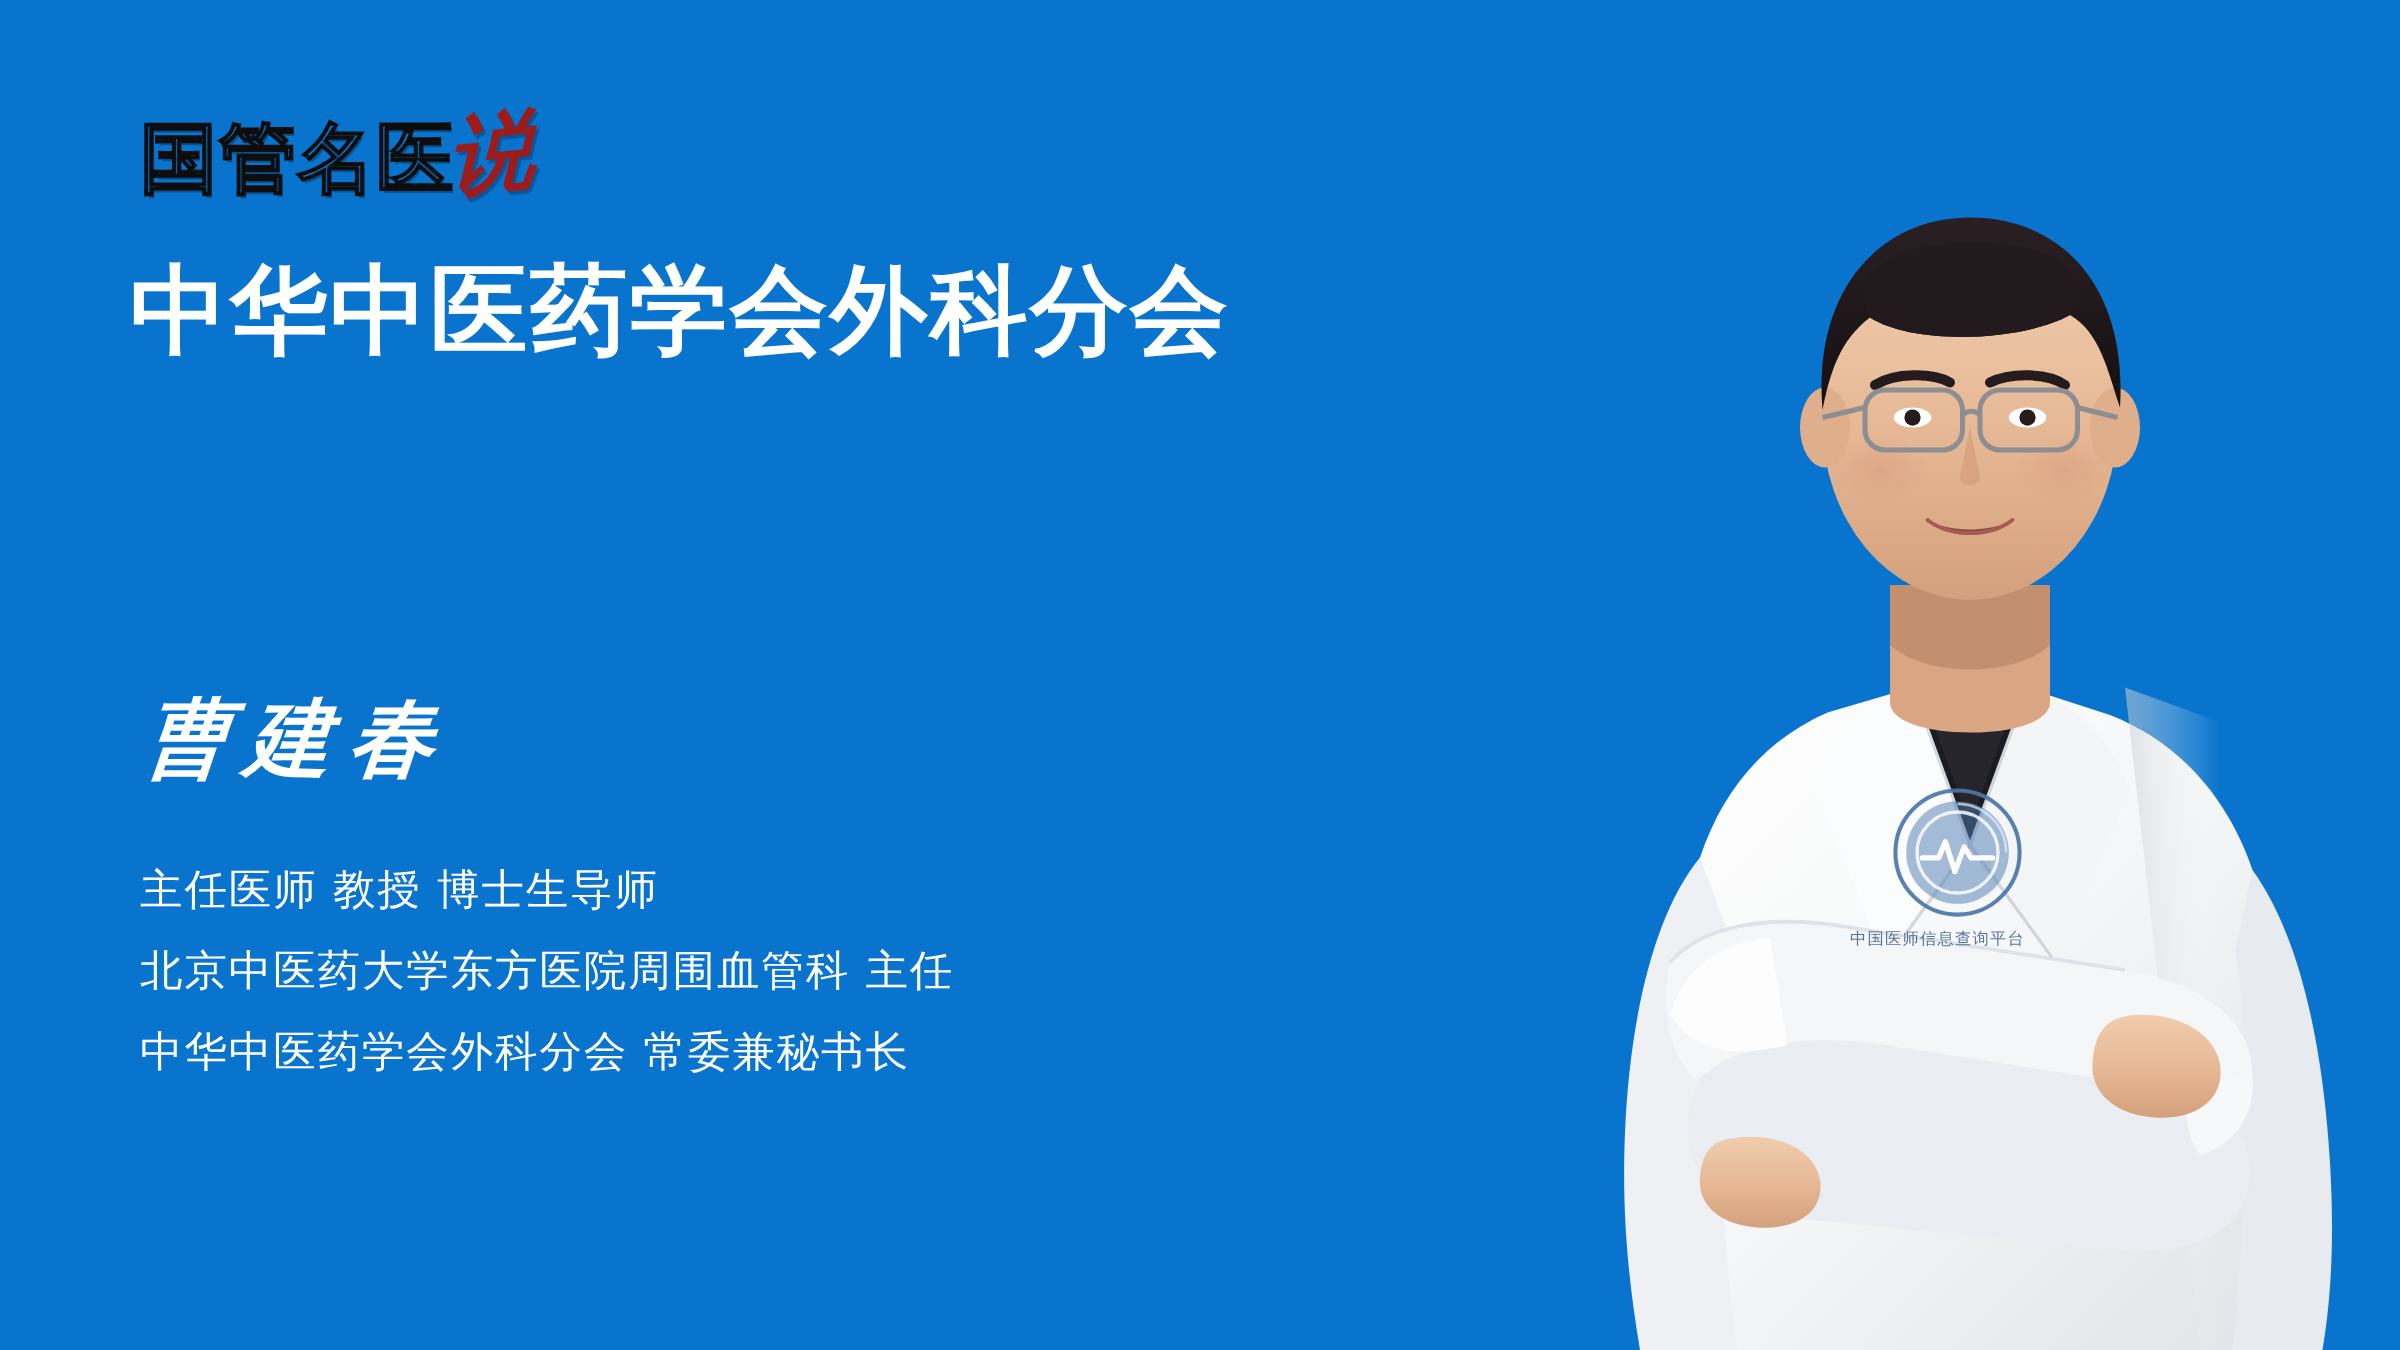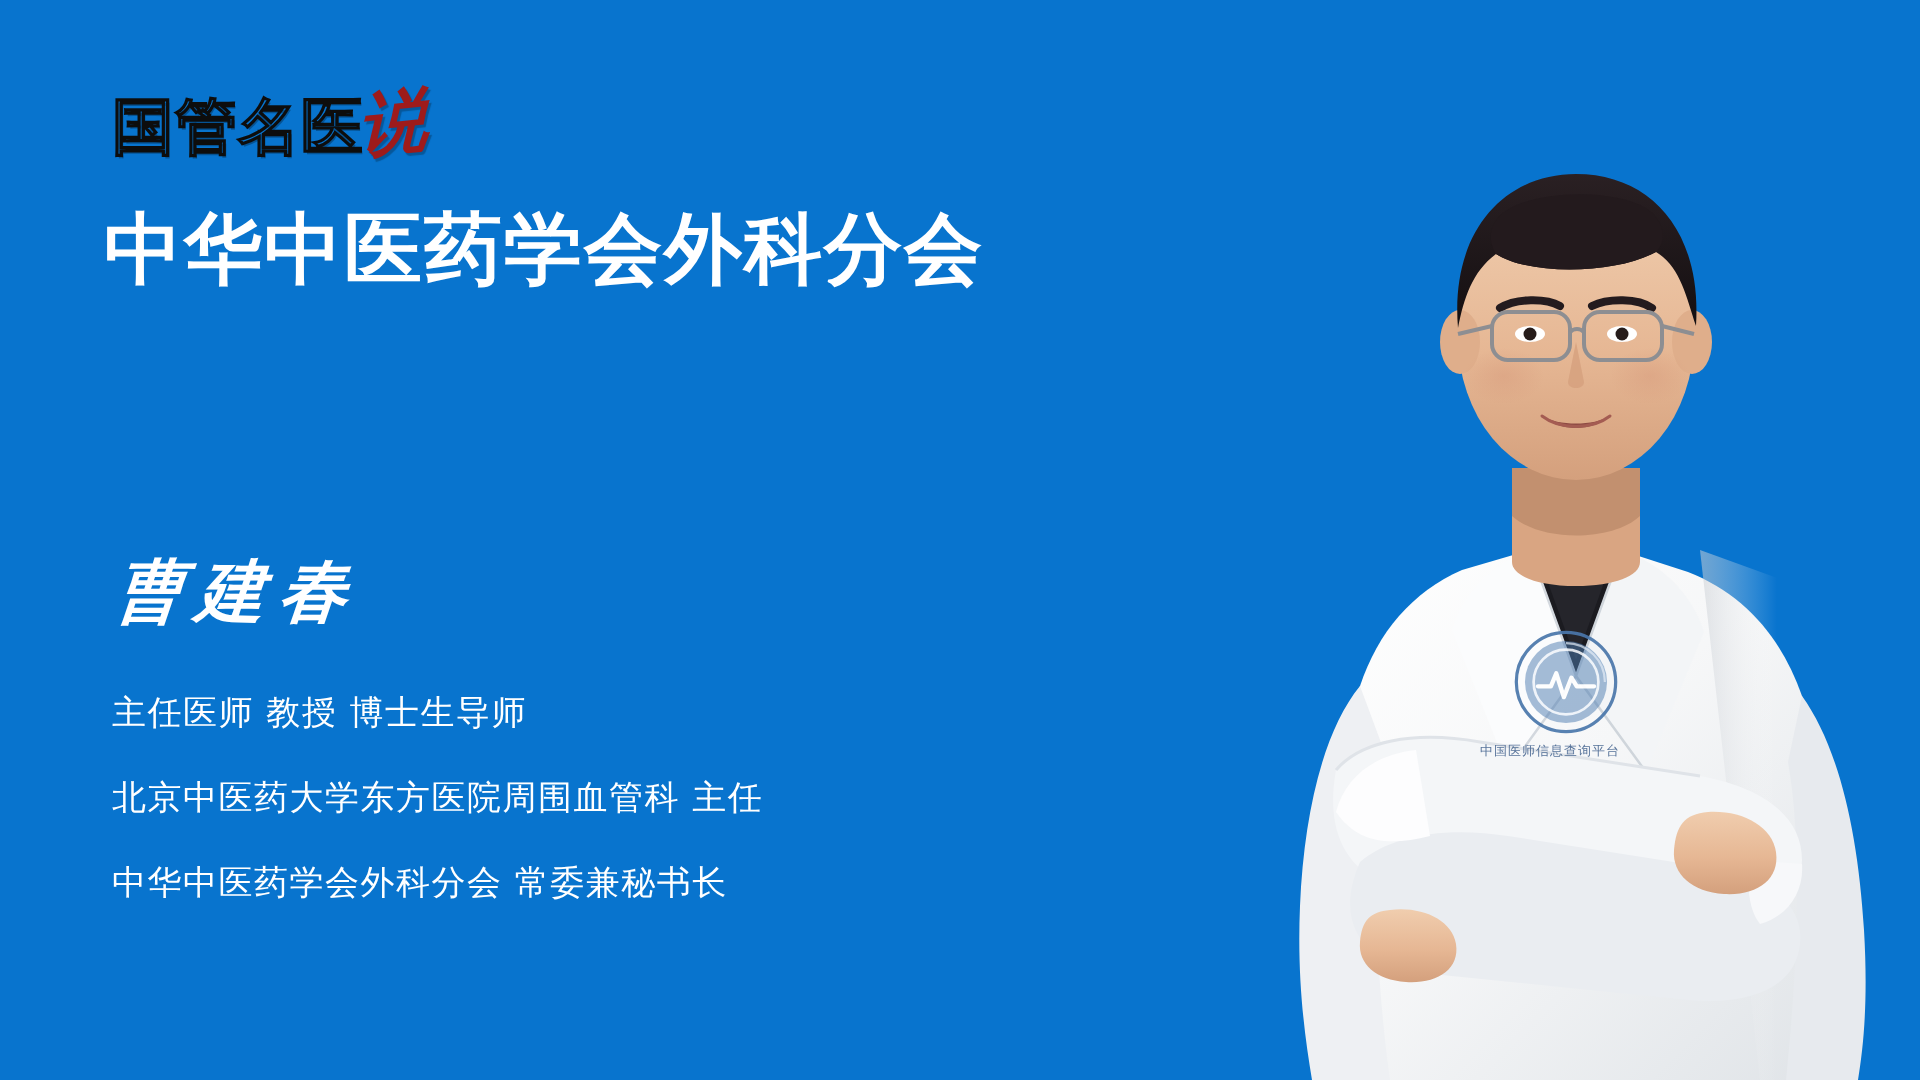--- a/index.html
+++ b/index.html
@@ -95,21 +95,21 @@
   }
 
   
   .credentials {
     position: absolute;
     left: 112px;
     top: 692px;
     z-index: 6;
     display: flex;
     flex-direction: column;
-    gap: 44px;
+    gap: 24px;
   }
   .credential-line {
     color: #ffffff;
     font-family: "DejaVu Sans", "Liberation Sans", sans-serif;
     font-size: 34px;
     line-height: 1.2;
     font-weight: 400;
     letter-spacing: 1.5px;
     white-space: nowrap;
   }

